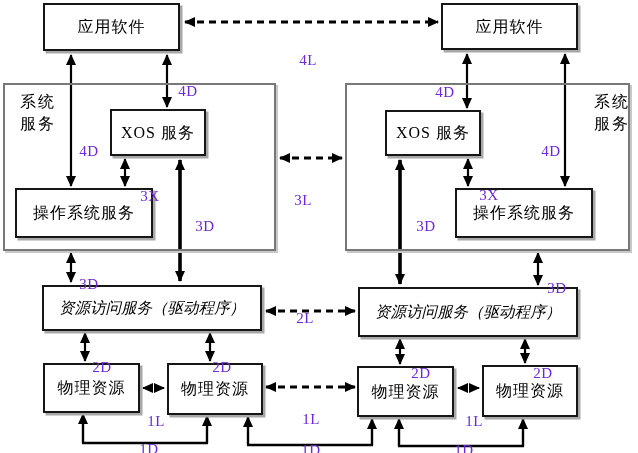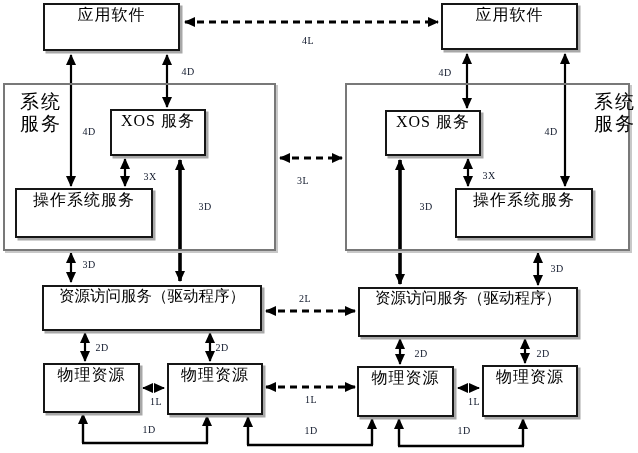--- a/index.html
+++ b/index.html
@@ -2,38 +2,38 @@
 <html><head>
 <meta charset="utf-8">
 <style>
   html,body{margin:0;padding:0;background:#fff;}
   .canvas{
     position:relative;width:638px;height:453px;background:#ffffff;overflow:hidden;
     font-family:"Liberation Serif","DejaVu Serif",serif;color:#000;
   }
   .wires{position:absolute;left:0;top:0;width:638px;height:453px;}
   .box{
-    position:absolute;display:flex;justify-content:center;
+    position:absolute;display:flex;align-items:center;justify-content:center;
     background:#ffffff;border:2px solid #161616;
     box-shadow:2.5px 2.5px 0 #a8a8a8;
     font-size:16px;letter-spacing:1px;text-align:center;line-height:1.2;
     box-sizing:border-box;
   }
   .container-box{
     position:absolute;background:transparent;border:2px solid #787878;
     box-shadow:2px 2px 0 #c8c8c8;box-sizing:border-box;
   }
   .container-label{
-    position:absolute;font-size:19px;letter-spacing:2px;line-height:22px;white-space:pre;
+    position:absolute;font-size:16px;letter-spacing:2px;line-height:22px;white-space:pre;
   }
   .lbl{
     position:absolute;transform:translate(-50%,-50%);
-    font-size:10px;letter-spacing:.5px;white-space:nowrap;color:#0f172a;
+    font-size:15px;letter-spacing:.5px;white-space:nowrap;color:#6d28d9;margin-top:20px;
   }
-  .ras{font-size:15.5px;letter-spacing:0;}
+  .ras{font-size:15.5px;letter-spacing:0;font-style:italic;}
 </style>
 </head>
 <body>
 
 <div class="canvas">
 
   <svg class="wires" viewBox="0 0 638 453" xmlns="http://www.w3.org/2000/svg">
     <defs>
       <marker id="ah" markerUnits="userSpaceOnUse" markerWidth="11" markerHeight="10" refX="10" refY="5" orient="auto">
         <path d="M0,0 L11,5 L0,10 z" fill="#000"></path>

